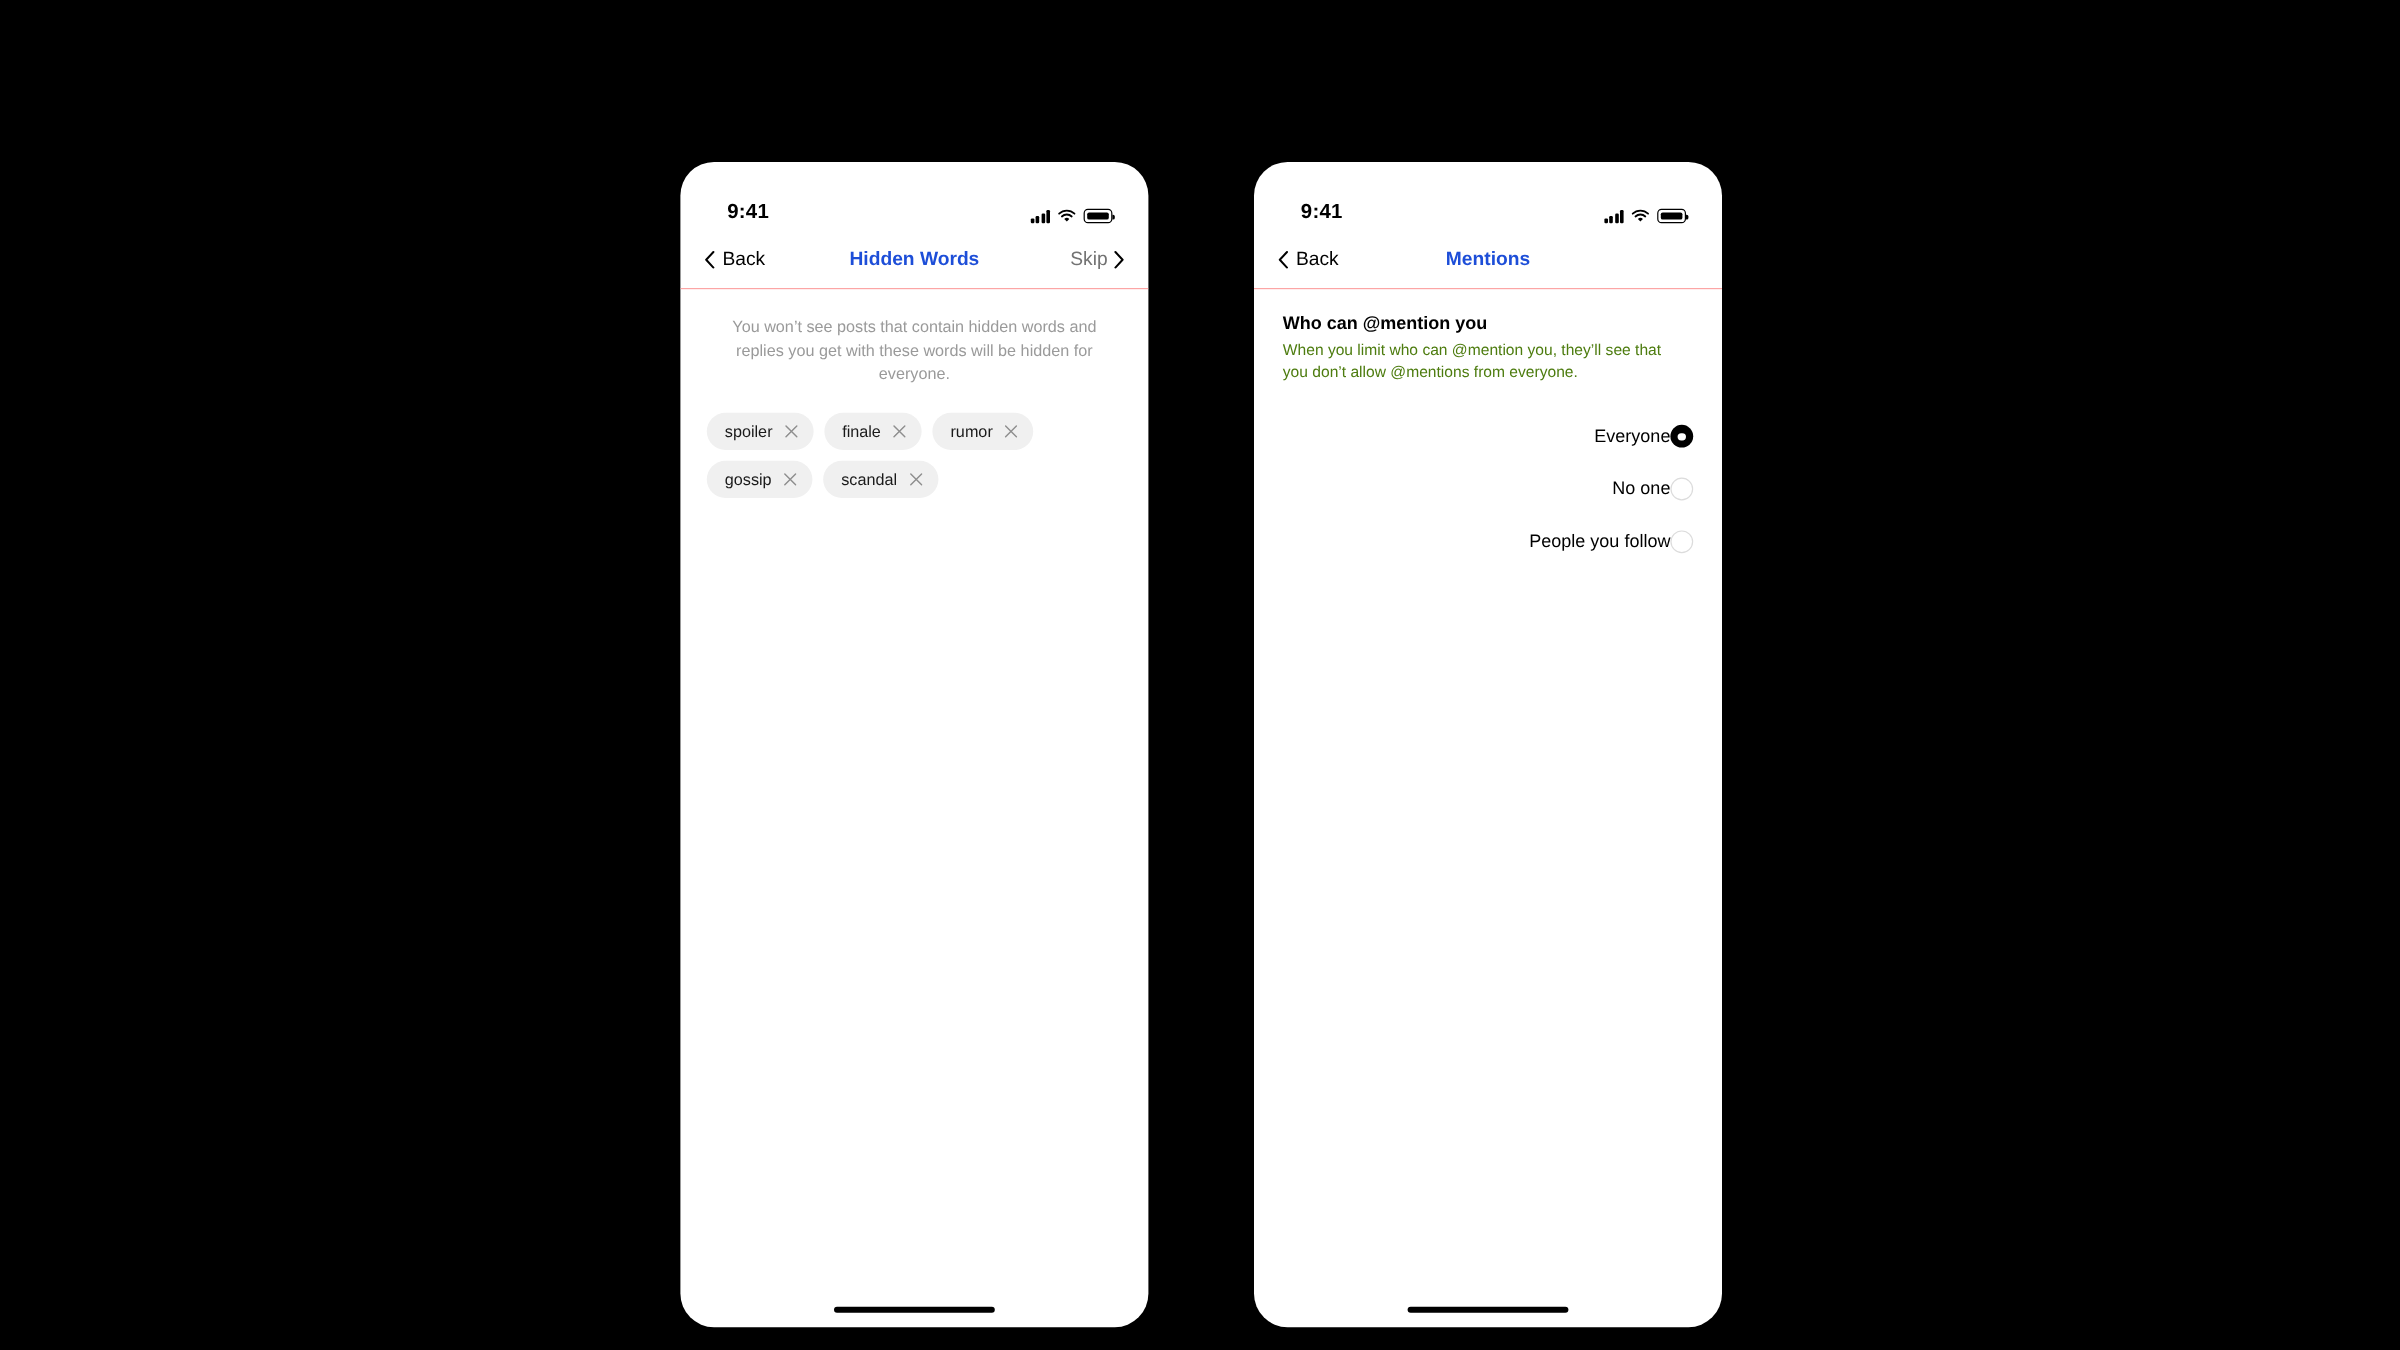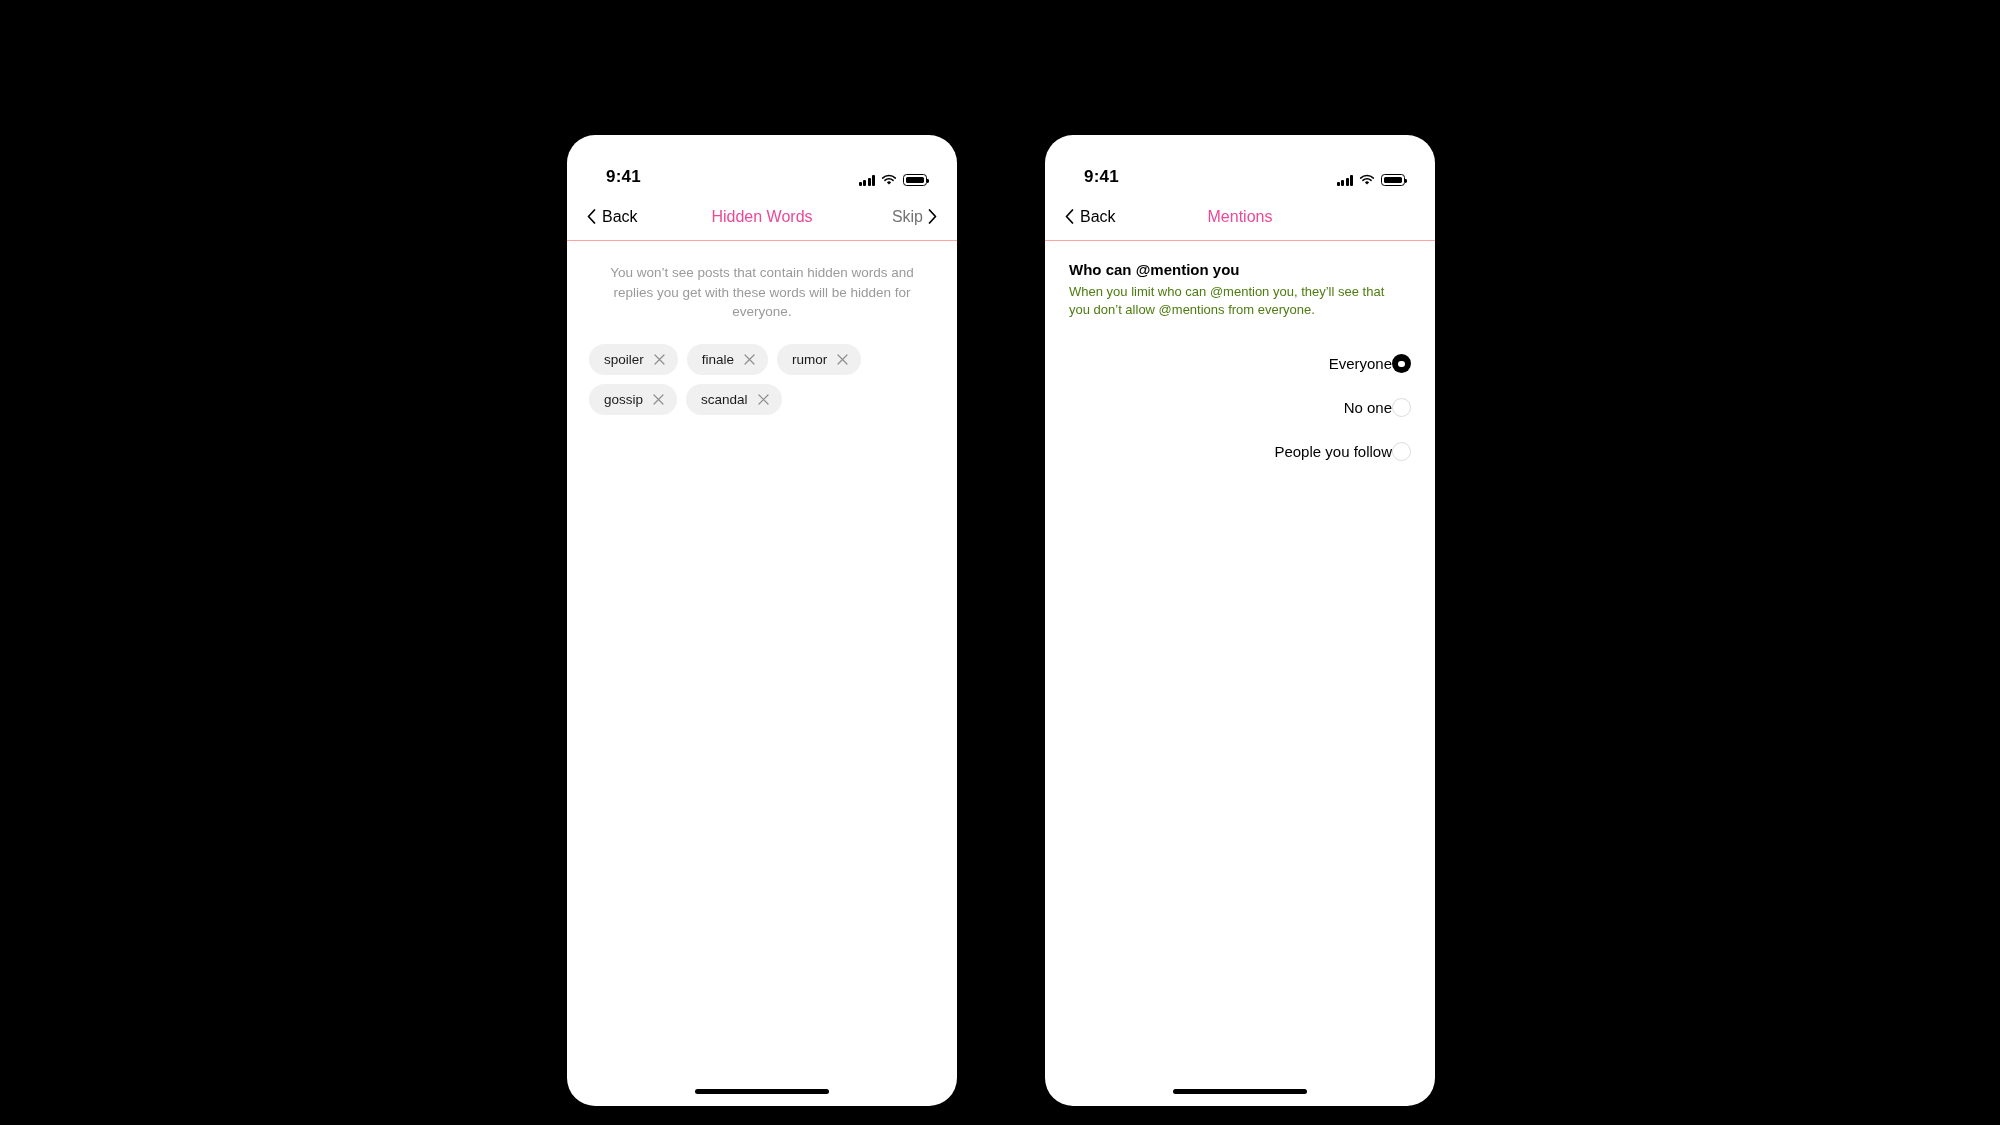--- a/index.html
+++ b/index.html
@@ -56,21 +56,21 @@
     display:flex; align-items:center; padding:0 20px;
     border-bottom:1px solid #fca5a5;
   }
   .nav-back {
     display:flex; align-items:center; gap:6px;
     font-size:16px; color:#000; line-height:1;
   }
   .chev { width:9px; height:15px; display:block; }
   .nav-title {
     position:absolute; left:0; right:0; text-align:center;
-    font-size:16px; font-weight:400; color:#ec4899;
+    font-size:16px; font-weight:700; color:#1d4ed8;
     pointer-events:none;
   }
   .nav-skip {
     margin-left:auto; display:flex; align-items:center; gap:5px;
     font-size:16px; color:#737373; line-height:1; position:relative; z-index:2;
   }
 
   
   .body { flex:1 1 auto; position:relative; overflow:hidden; }
 

